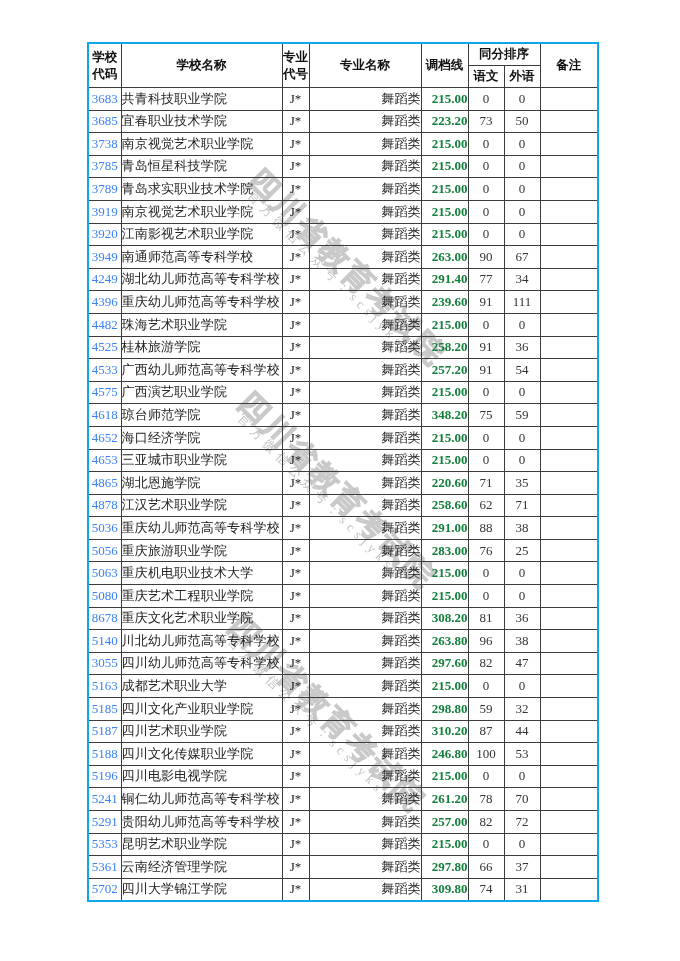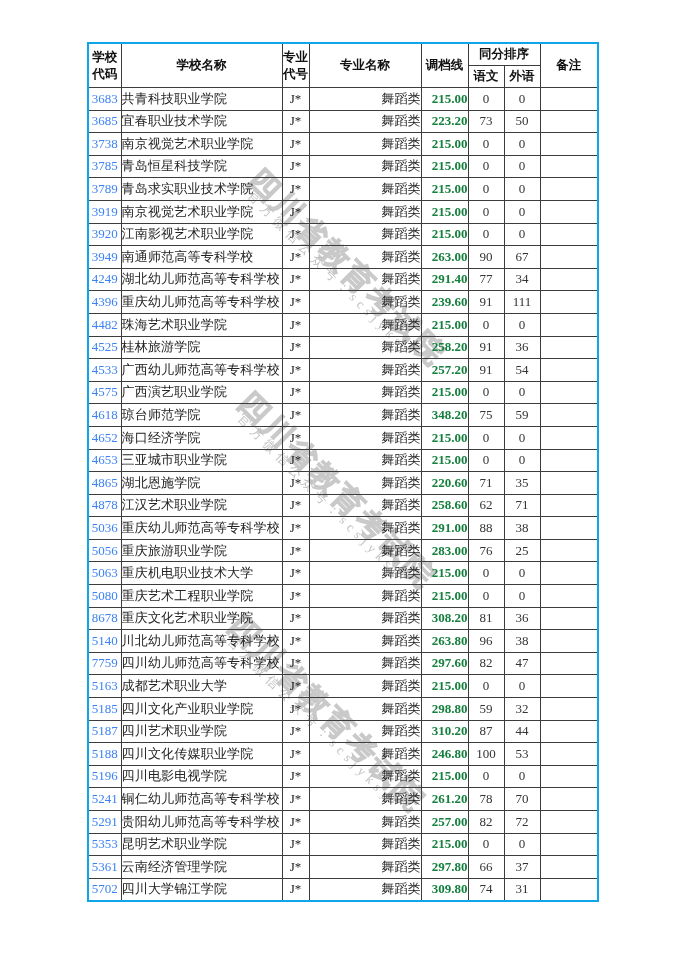--- a/index.html
+++ b/index.html
@@ -356,21 +356,21 @@
           <td class="code">5140</td>
           <td class="name">川北幼儿师范高等专科学校</td>
           <td class="mcode">J*</td>
           <td class="mname">舞蹈类</td>
           <td class="cutoff">263.80</td>
           <td class="chinese">96</td>
           <td class="foreign">38</td>
           <td class="remark"></td>
         </tr>
         <tr>
-          <td class="code">7759</td>
+          <td class="code">3055</td>
           <td class="name">四川幼儿师范高等专科学校</td>
           <td class="mcode">J*</td>
           <td class="mname">舞蹈类</td>
           <td class="cutoff">297.60</td>
           <td class="chinese">82</td>
           <td class="foreign">47</td>
           <td class="remark"></td>
         </tr>
         <tr>
           <td class="code">5163</td>

